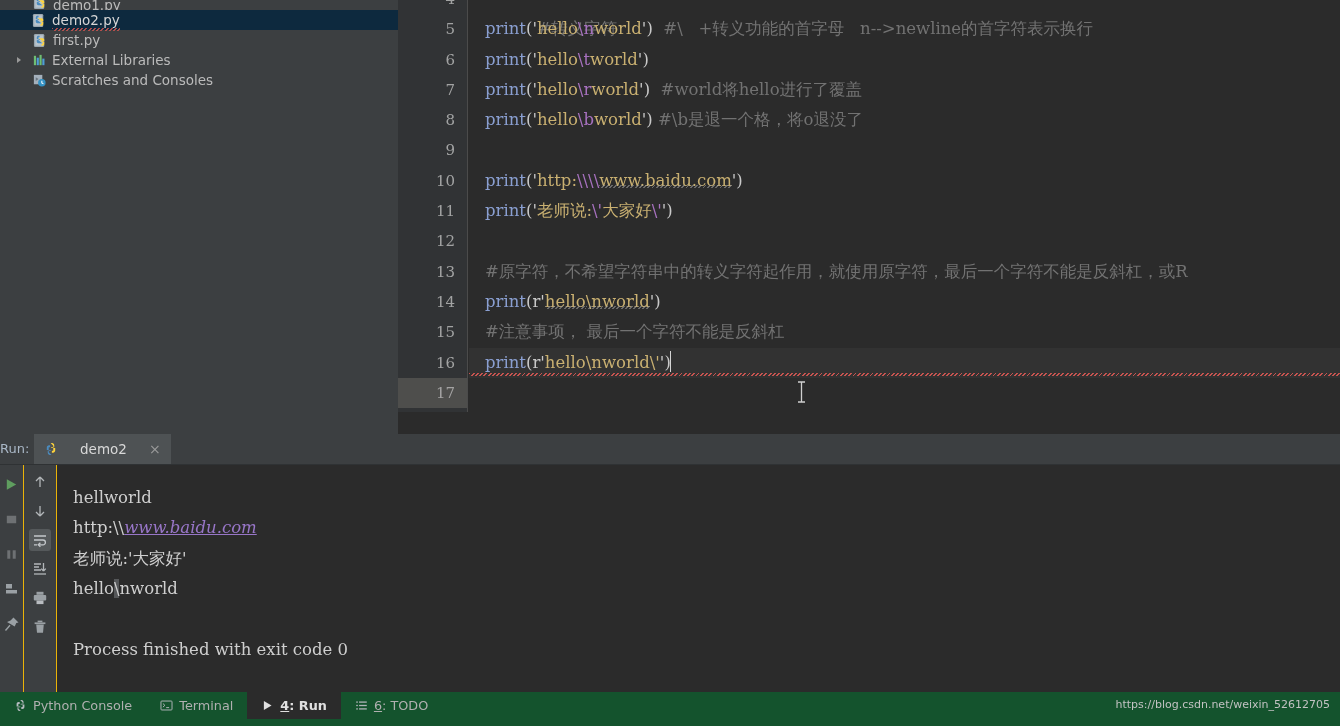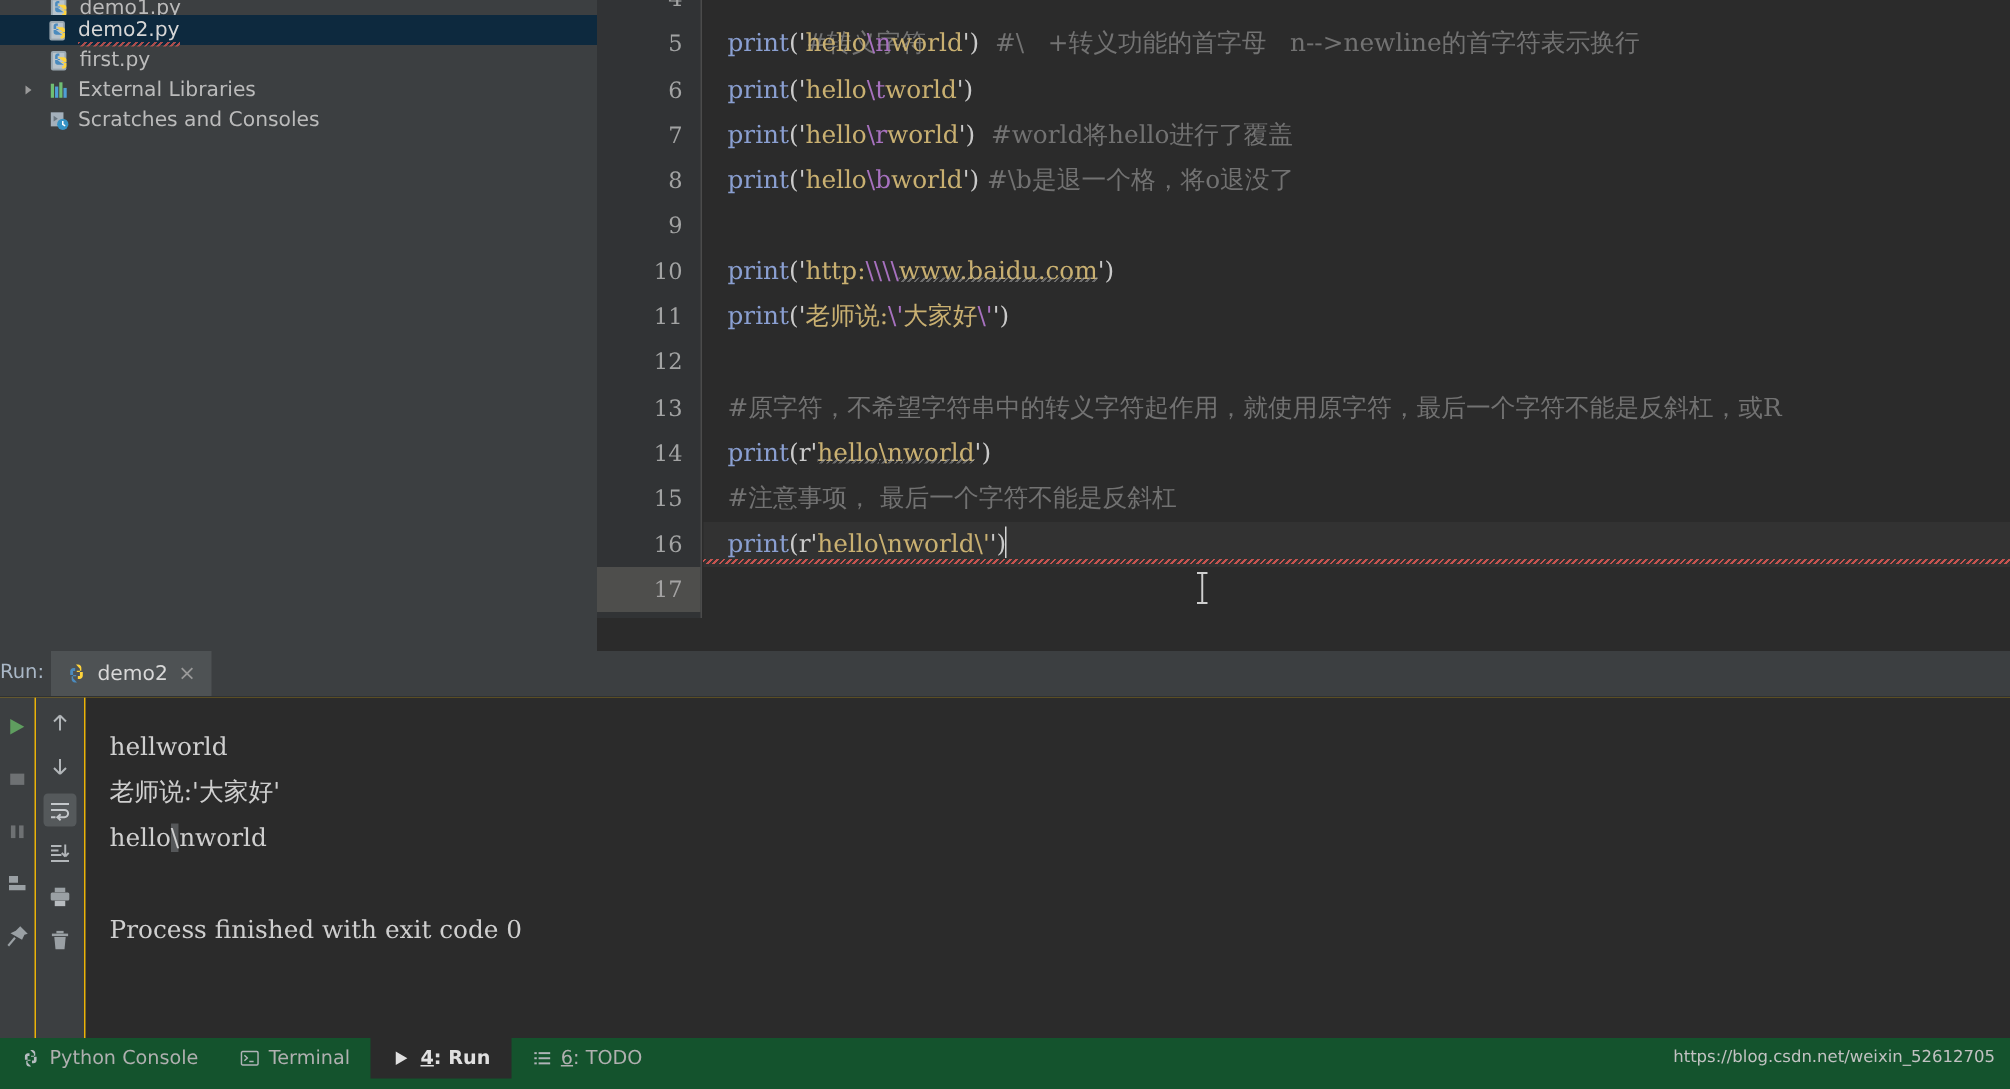--- a/index.html
+++ b/index.html
@@ -16,21 +16,21 @@
     position: absolute; left: 0; top: 0; width: 398px; height: 434px;
     background: #3c3f41;
   }
   .tree-row {
     position: relative; height: 20px; line-height: 20px;
     font-size: 13.5px; color: #bbbbbb; white-space: nowrap;
     display: flex; align-items: center;
   }
   .tree-row.selected { background: #0d293e; padding-left: 32px; }
   .tree-row.selected .tree-label { color: #d6d6d6; }
-  .tree-row.clipped-top { height: 10px; line-height: 10px; overflow: hidden; }
+  .tree-row.clipped-top { height: 10px; line-height: 10px; overflow: hidden; align-items: flex-end; }
   .tree-indent-3 { padding-left: 33px; }
   .tree-indent-2 { padding-left: 14px; }
   .tw { width: 13px; height: 13px; display: inline-block; position: relative;
         margin-right: 5px; flex: 0 0 13px; }
   .arrow-right {
     width: 0; height: 0; border-left: 4px solid #9a9a9a;
     border-top: 3.2px solid transparent; border-bottom: 3.2px solid transparent;
     position: absolute; left: 3px; top: 3.4px;
   }
   .ico { width: 15px; height: 15px; flex: 0 0 15px; margin-right: 5px;
@@ -105,21 +105,21 @@
   #runpanel {
     position: absolute; left: 0; top: 434px; width: 1340px; height: 258px;
     background: #eab308;
   }
   #run-tabbar { position: relative; height: 30px; background: #3c3f41; }
   #run-label {
     position: absolute; left: 0; top: 7px; font-size: 13px; color: #a9b7c6;
   }
   #run-tab {
     position: absolute; left: 34px; top: 0; height: 30px; padding: 0 10px 0 10px;
-    background: #4e5254; display: flex; align-items: center; gap: 7px;
+    background: #4e5254; display: flex; align-items: center; gap: 22px;
     font-size: 13.5px; color: #d8d8d8;
   }
   #run-tab .close { color: #9a9a9a; font-size: 14px; }
   #run-divider { position: absolute; left: 0; top: 30px; width: 1340px; height: 1px; background: #2f3234; }
 
   #run-toolbar-l {
     position: absolute; left: 0; top: 31px; width: 23px; height: 227px;
     background: #3c3f41; display: flex; flex-direction: column; align-items: center;
     padding-top: 8px; gap: 13px;
   }
@@ -388,20 +388,21 @@
         <svg width="16" height="16" viewBox="0 0 16 16">
           <rect x="5.6" y="1.6" width="4.8" height="1.6" fill="#9aa0a4"></rect>
           <rect x="2.6" y="3.4" width="10.8" height="1.7" fill="#9aa0a4"></rect>
           <path d="M4.2 5.6h7.6l-.8 8.2H5z" fill="#9aa0a4"></path>
         </svg>
       </div>
     </div>
 
     <div id="console">
       <div class="oline">hellworld</div>
+      <div class="oline"><span>http:\\</span><span class="link">www.baidu.com</span></div>
       <div class="oline">老师说:'大家好'</div>
       <div class="oline"><span>hello</span><span class="sel-hl">\</span><span>nworld</span></div>
       <div class="oline"></div>
       <div class="oline">Process finished with exit code 0</div>
     </div>
   </div>
 
   <div id="statusbar">
     <div id="status-items">
 

